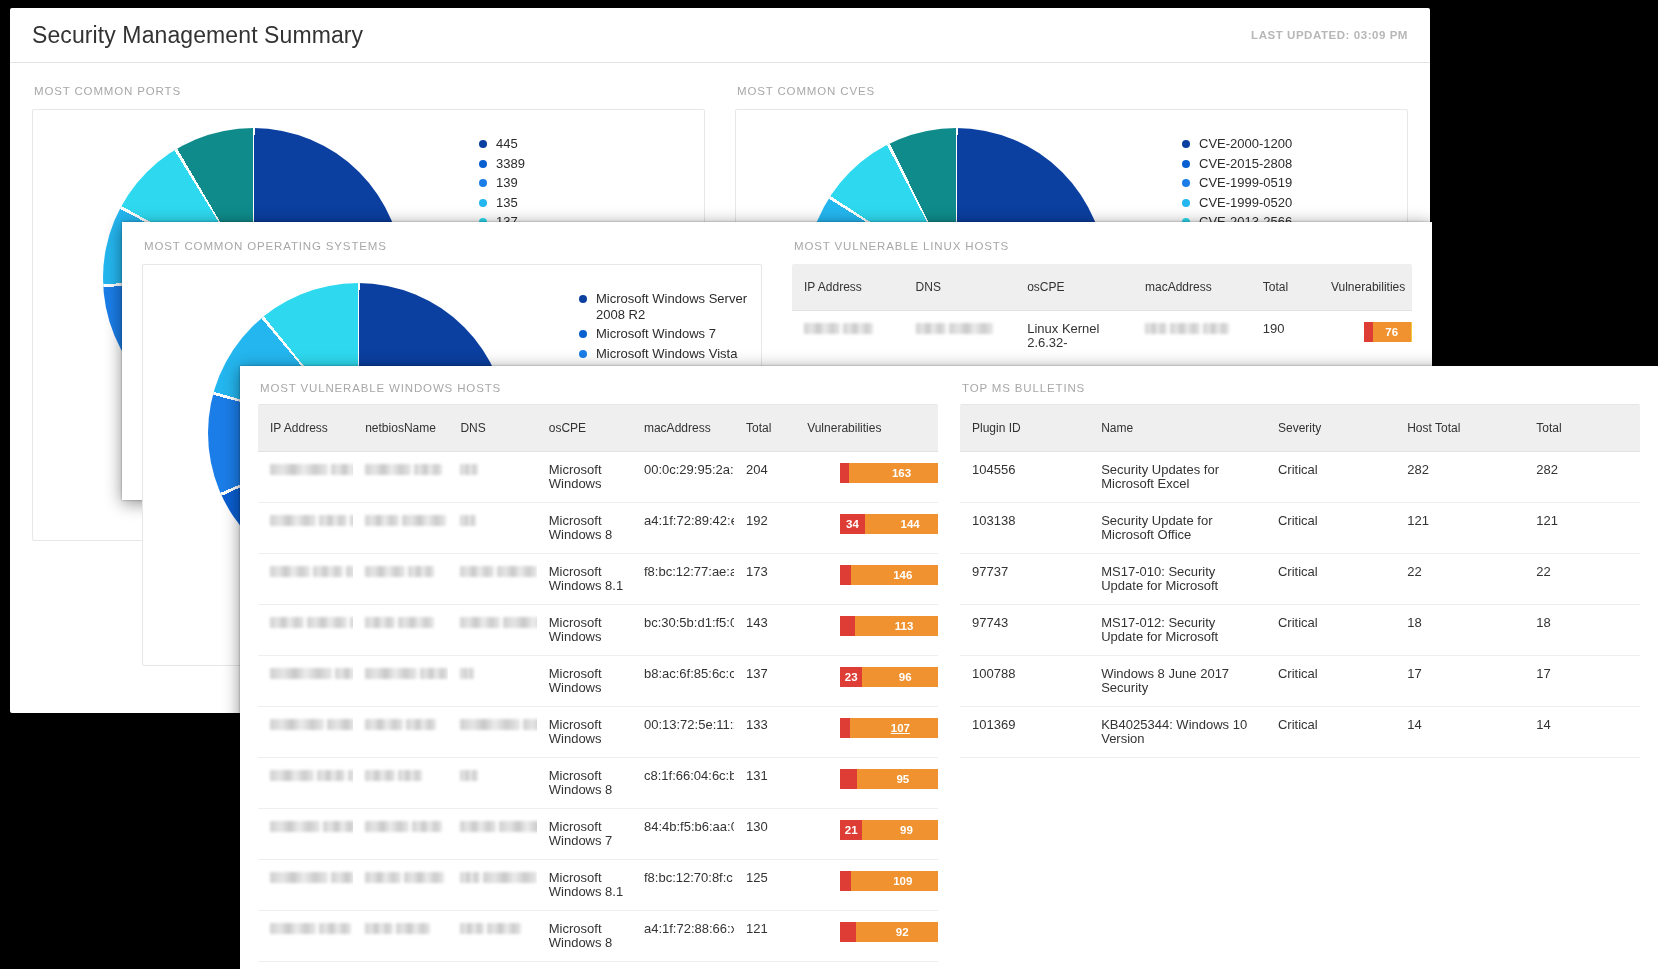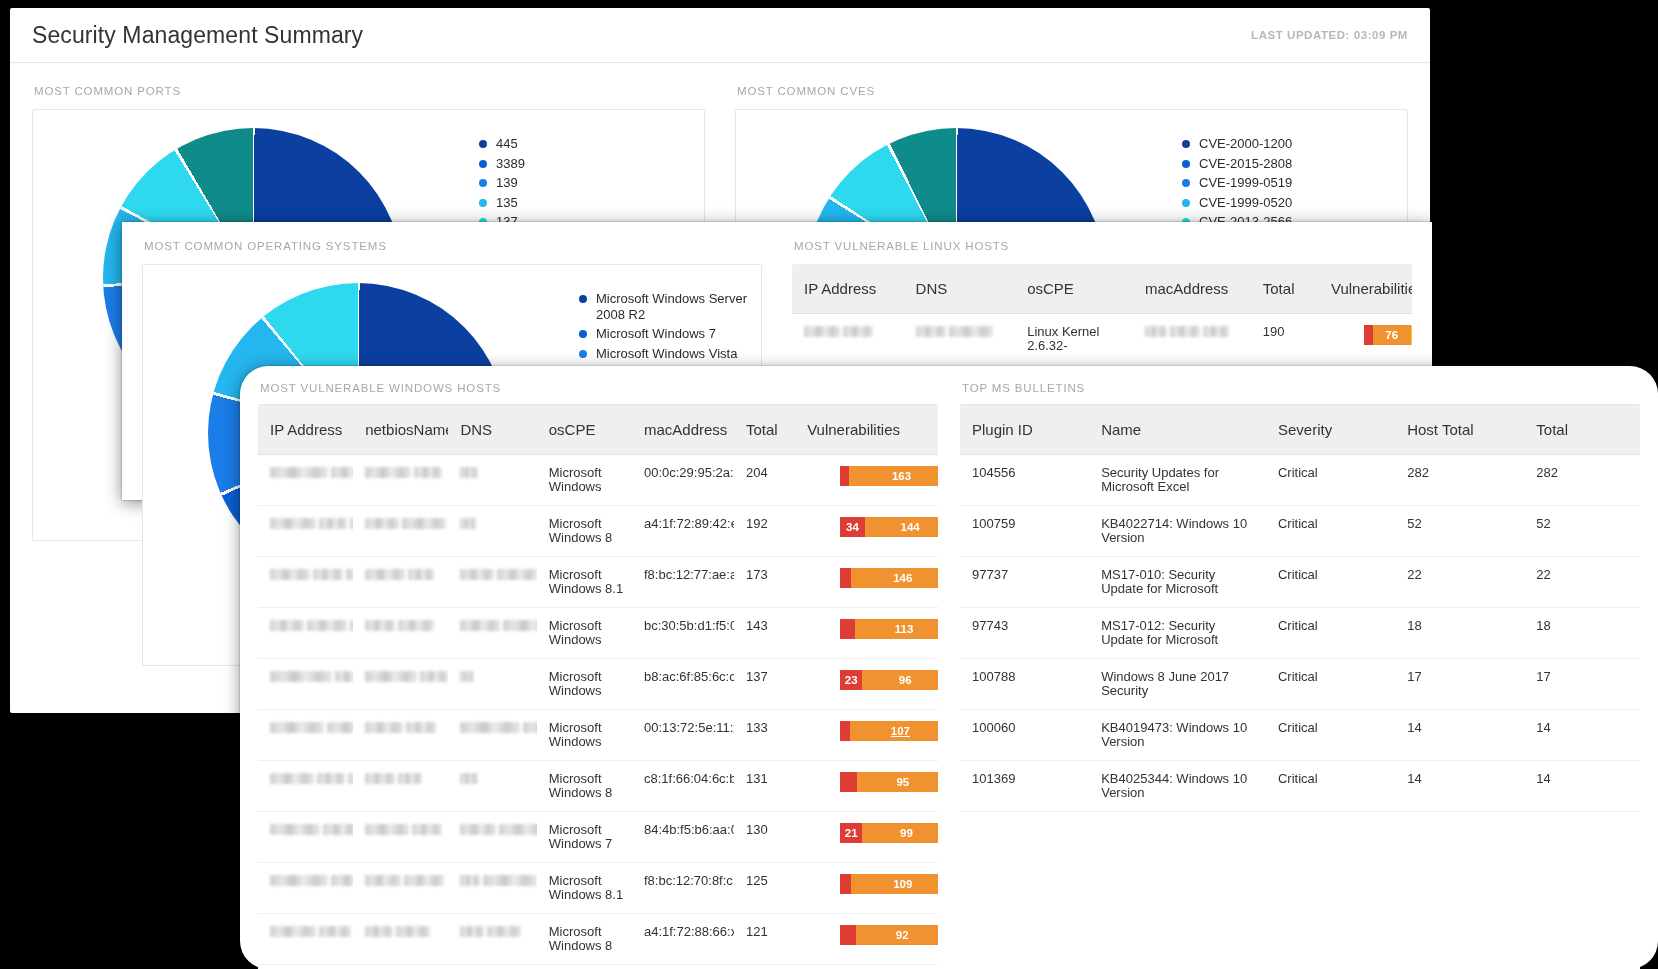--- a/index.html
+++ b/index.html
@@ -125,21 +125,21 @@
   
   table{
     border-collapse:collapse;
     width:100%;
     table-layout:fixed;
   }
   thead th{
     background:#efefef;
     text-align:left;
     font-weight:400;
-    font-size:15px;
+    font-size:12px;
     color:#333;
     padding:16px 8px 16px 12px;
     border-bottom:1px solid #e2e2e2;
     white-space:nowrap;
     overflow:hidden;
   }
   tbody td{
     font-size:13px;
     color:#333;
     padding:11px 8px 11px 12px;
@@ -190,21 +190,21 @@
     overflow:hidden;
     min-width:0;
   }
   .vseg-crit{background:#dd3d35;}
   .vseg-high{background:#f0922f;}
   .vseg-med{background:#f5cb3c;}
   .vseg-low{background:#2fb457;}
 
   
   #win-hosts{
-    left:240px; top:366px; width:1418px; height:603px;border-radius:28px;
+    left:240px; top:366px; width:1418px; height:603px;
   }
   #win-hosts .panels{padding:16px 18px 0 18px;gap:22px;}
   #win-hosts .panel-body{
     height:800px;
     display:block;
     border:none;
     border-top:0;
   }
   #win-hosts .panel-title{margin-bottom:10px;}
   #win-hosts table thead th{border-top:1px solid #e6e6e6;}
@@ -676,25 +676,25 @@
               </thead>
             <tbody id="bul-body">
                 <tr>
                   <td>104556</td>
                   <td class="wrap">Security Updates for Microsoft Excel</td>
                   <td>Critical</td>
                   <td>282</td>
                   <td>282</td>
                 </tr>
                 <tr>
-                  <td>100759</td>
-                  <td class="wrap">KB4022714: Windows 10 Version</td>
+                  <td>103138</td>
+                  <td class="wrap">Security Update for Microsoft Office</td>
                   <td>Critical</td>
-                  <td>52</td>
-                  <td>52</td>
+                  <td>121</td>
+                  <td>121</td>
                 </tr>
                 <tr>
                   <td>97737</td>
                   <td class="wrap">MS17-010: Security Update for Microsoft</td>
                   <td>Critical</td>
                   <td>22</td>
                   <td>22</td>
                 </tr>
                 <tr>
                   <td>97743</td>
@@ -704,27 +704,20 @@
                   <td>18</td>
                 </tr>
                 <tr>
                   <td>100788</td>
                   <td class="wrap">Windows 8 June 2017 Security</td>
                   <td>Critical</td>
                   <td>17</td>
                   <td>17</td>
                 </tr>
                 <tr>
-                  <td>100060</td>
-                  <td class="wrap">KB4019473: Windows 10 Version</td>
-                  <td>Critical</td>
-                  <td>14</td>
-                  <td>14</td>
-                </tr>
-                <tr>
                   <td>101369</td>
                   <td class="wrap">KB4025344: Windows 10 Version</td>
                   <td>Critical</td>
                   <td>14</td>
                   <td>14</td>
                 </tr>
               </tbody>
           </table>
         </div>
       </div>

